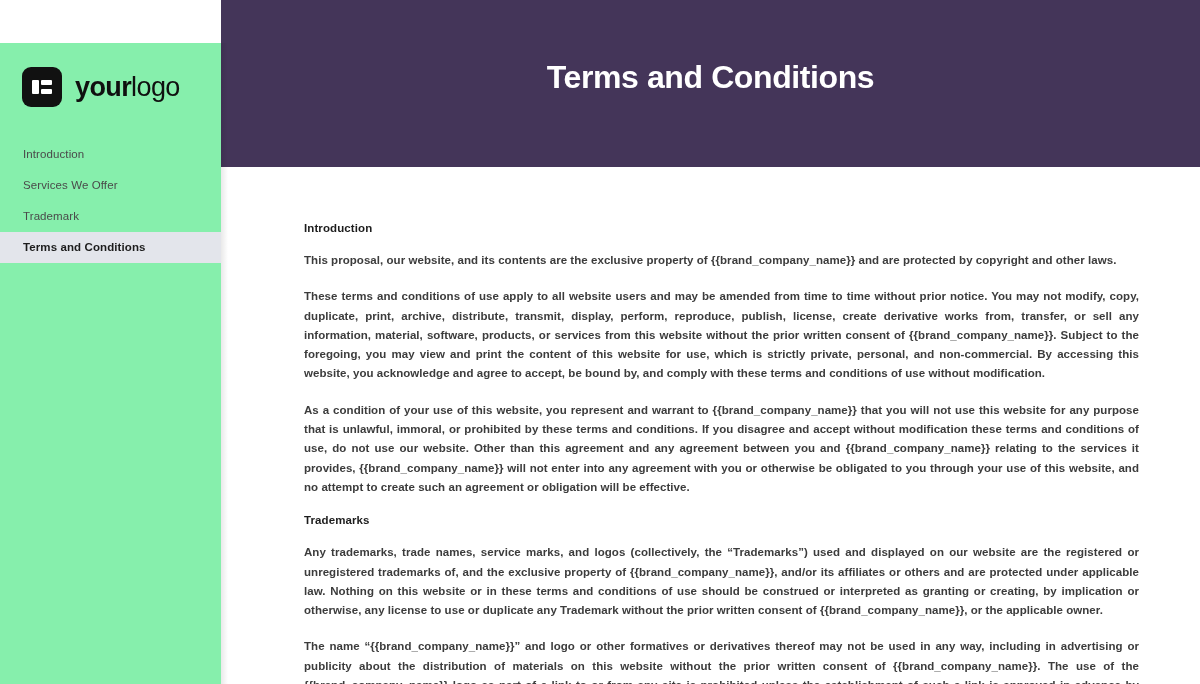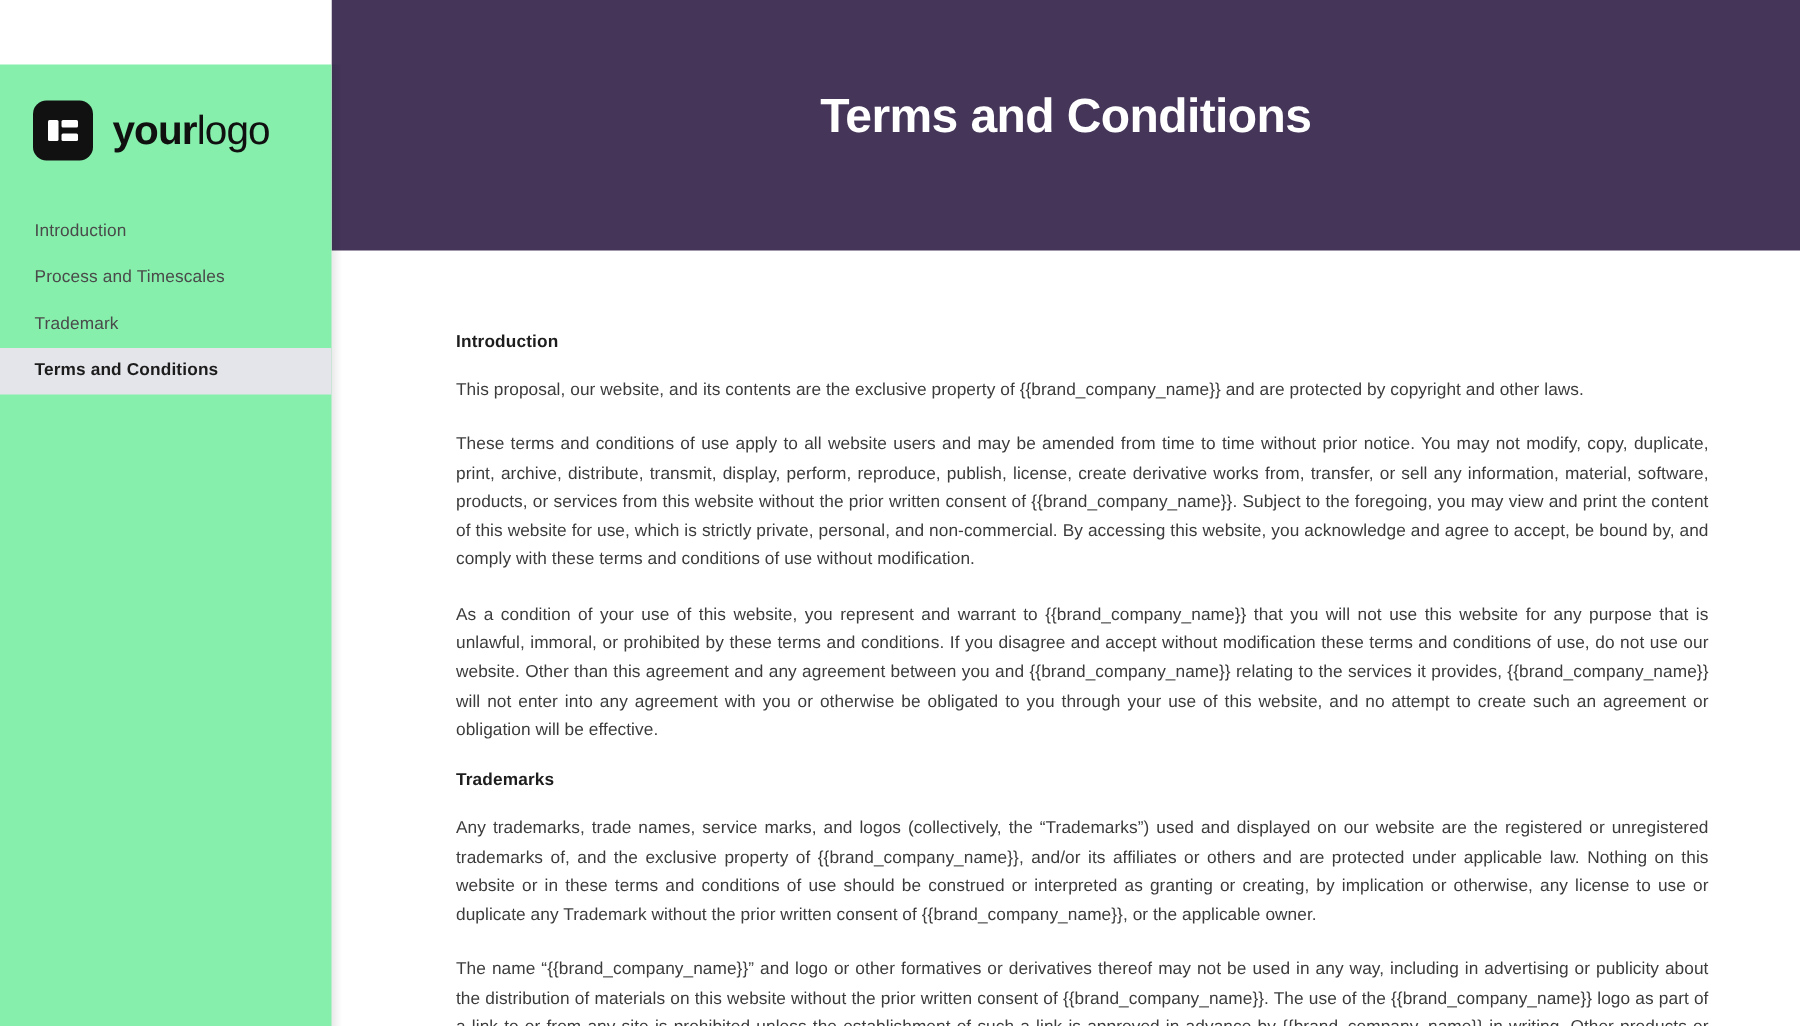--- a/index.html
+++ b/index.html
@@ -166,20 +166,21 @@
     margin-top: 16px;
   }
 
   .doc p {
     font-size: 11.5px;
     line-height: 19.3px;
     color: #3c3c3c;
     margin: 0 0 17px 0;
     text-align: justify;
     letter-spacing: 0.05px;
+    font-weight: bold;
   }
   .doc p:last-child { margin-bottom: 0; }
 </style>
 </head>
 <body>
 
 <div class="app">
 
   <aside class="sidebar">
 
@@ -187,21 +188,21 @@
       <div class="logo-mark">
         <span class="lm-left"></span>
         <span class="lm-r1"></span>
         <span class="lm-r2"></span>
       </div>
       <div class="logo-text"><span class="lt-bold">your</span><span class="lt-light">logo</span></div>
     </div>
 
     <nav class="nav">
       <div class="nav-item">Introduction</div>
-      <div class="nav-item">Process and Timescales</div>
+      <div class="nav-item">Services We Offer</div>
       <div class="nav-item">Trademark</div>
       <div class="nav-item active">Terms and Conditions</div>
     </nav>
 
     <div class="sidebar-edge"></div>
   </aside>
 
   <main class="main">
 
     <header class="banner">

